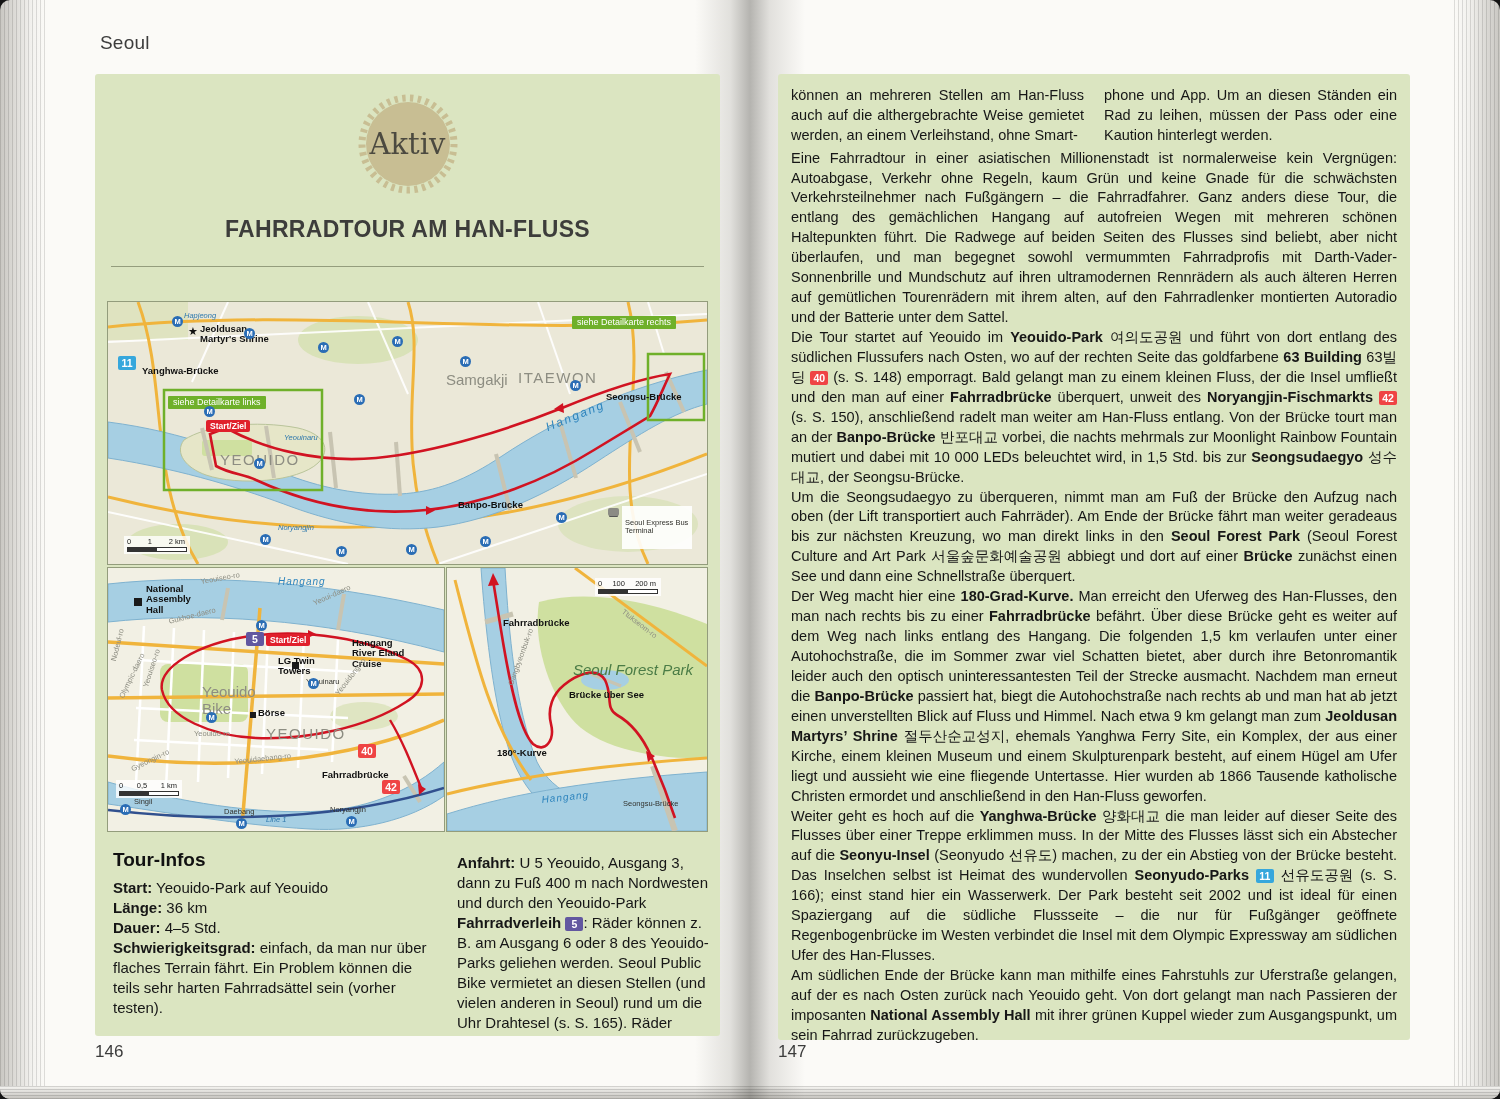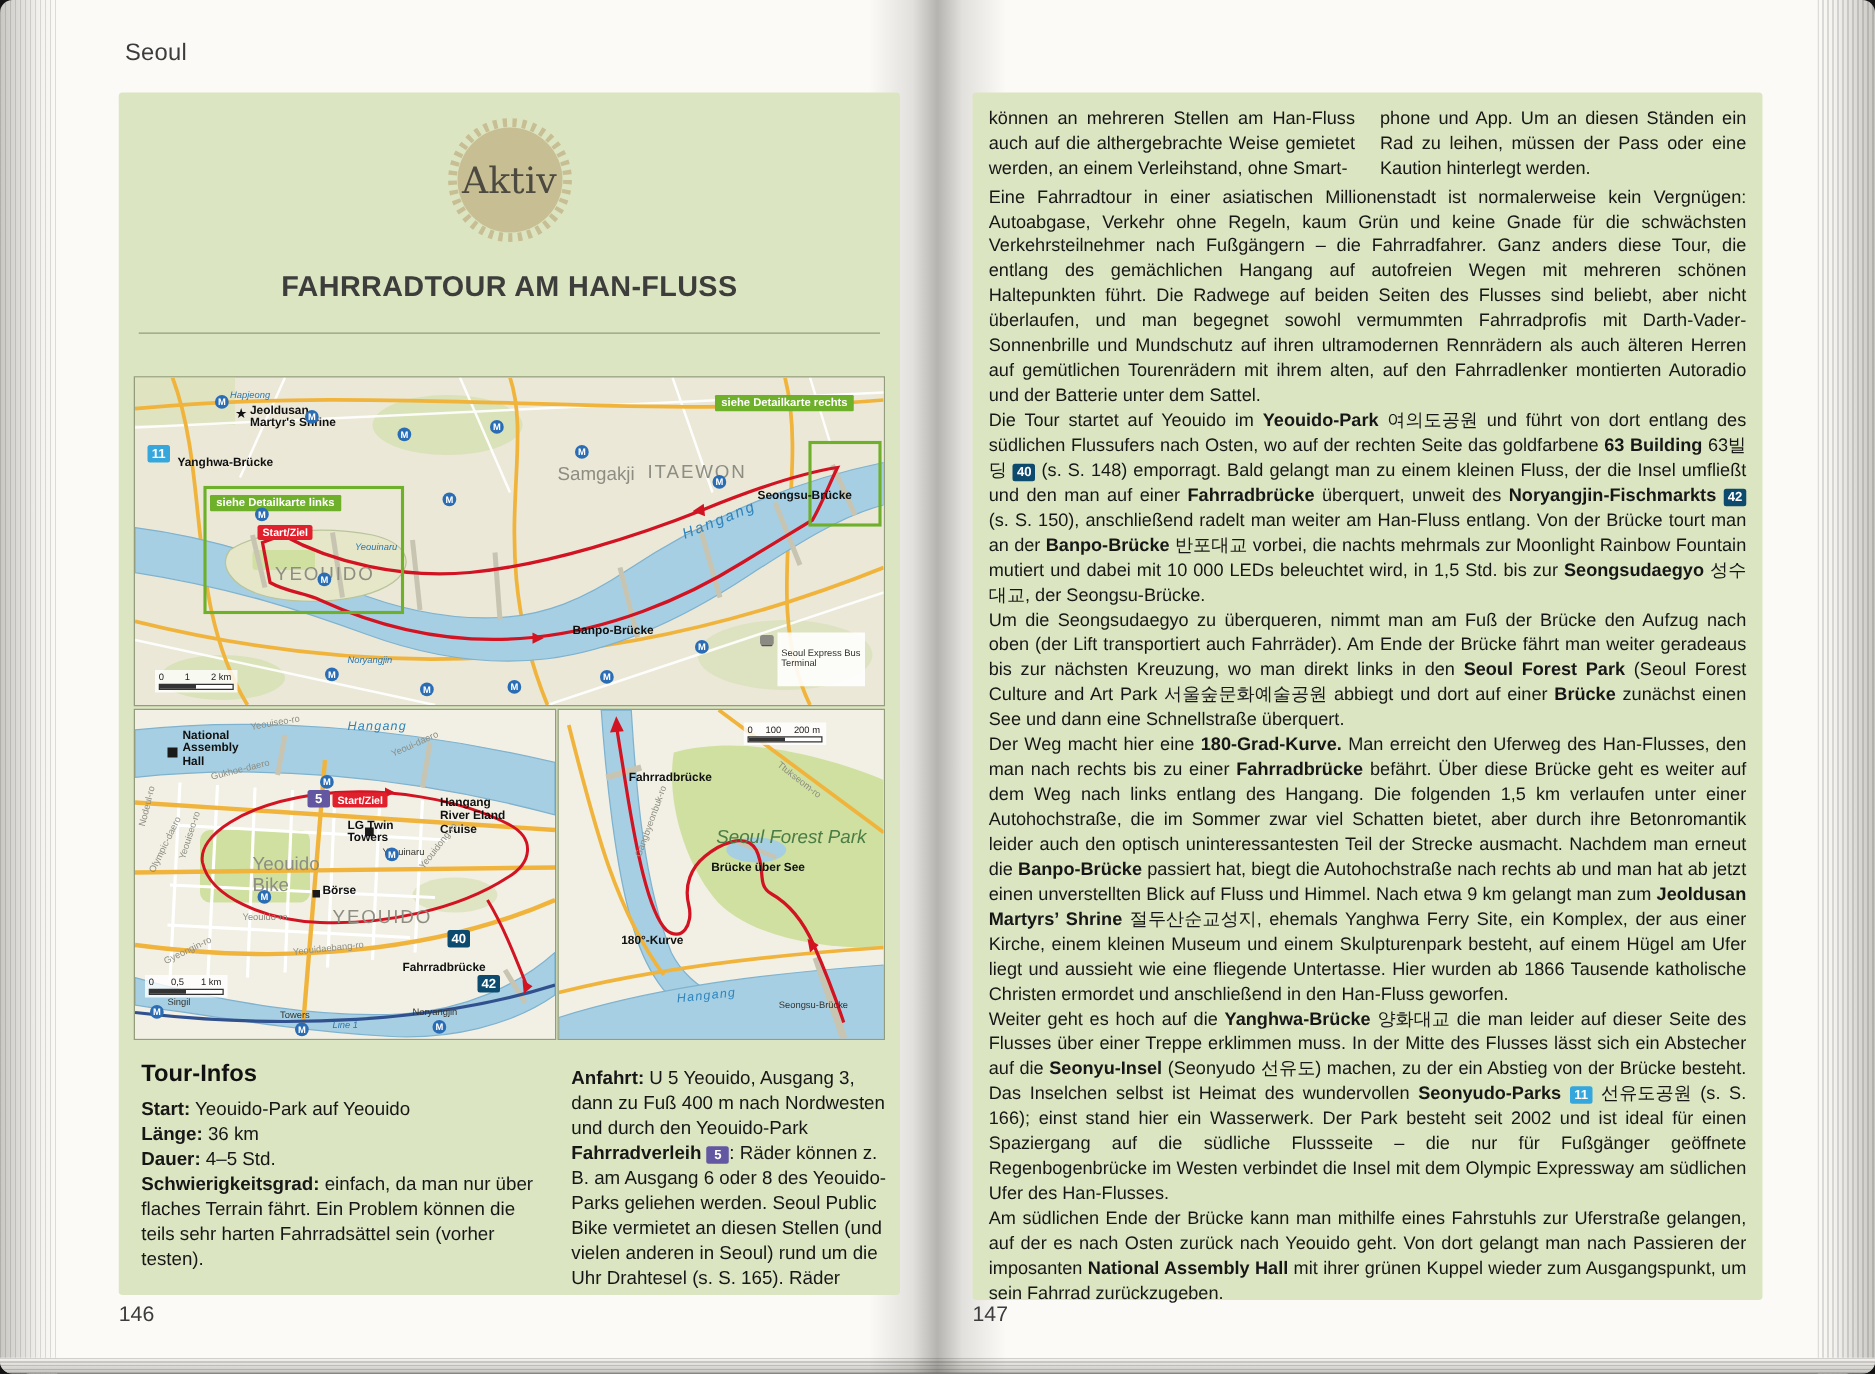--- a/index.html
+++ b/index.html
@@ -37,29 +37,29 @@
   .lbl{position:absolute;font-size:15px;line-height:1.1;color:#33332e;white-space:nowrap;transform-origin:0 0;z-index:4;}
   .lbl.b{font-weight:bold;color:#101010;font-size:9.5px;}
   .lbl.gray{color:#8d8d82;}
   .lbl.caps{color:#8d8d82;letter-spacing:1.5px;}
   .lbl.blue{color:#2d77ac;font-style:italic;}
   .lbl.river{color:#2d84bd;font-style:italic;letter-spacing:2px;font-size:12px;}
   .lbl.river2{color:#2d84bd;font-style:italic;letter-spacing:1px;font-size:10px;}
   .lbl.tiny{font-size:7.5px;}
   .lbl.wrap{white-space:normal;}
   .lbl.rb{background:#e0202c;color:#fff;font-weight:bold;padding:1.5px 4px;border-radius:2px;font-size:8.5px;}
-  .lbl.gb{background:#6fb02a;color:#fff;font-weight:bold;padding:1.5px 5px;border-radius:1px;font-size:9px;}
+  .lbl.gb{background:#6fb02a;color:#fff;font-weight:normal;padding:1.5px 5px;border-radius:1px;font-size:9px;}
   .lbl.boxed{background:rgba(255,255,255,.9);padding:13px 3px;color:#33332e;}
   .lbl.parkname{color:#4b7c46;font-style:italic;}
   .mm{position:absolute;width:11px;height:11px;background:#2a6db5;border-radius:50%;
       color:#fff;font-size:7.5px;font-weight:bold;text-align:center;line-height:11px;z-index:4;}
   .star{position:absolute;font-size:11px;color:#111;line-height:1;z-index:4;}
   .mk{display:inline-block;min-width:14px;height:14px;line-height:14px;padding:0 2px;border-radius:2px;
       background:#ef7d1a;color:#fff;font-weight:bold;font-size:10.5px;text-align:center;font-style:normal;}
-  .mko{background:#0c4a6e}.mkb{background:#36a7dc}.mkp{background:#6257a0}
+  .mko{background:#ef4444}.mkb{background:#36a7dc}.mkp{background:#6257a0}
   .mkabs{position:absolute;z-index:5;}
   .scale{position:absolute;background:rgba(255,255,255,.8);padding:1px 3px 2px;z-index:4;font-size:7.5px;color:#222;}
   .scale .nums{display:flex;justify-content:space-between;width:58px;margin-bottom:1px;}
   .scale .bar{width:58px;height:3px;border:1px solid #333;background:linear-gradient(90deg,#333 0 50%,#fff 50% 100%);}
   .tram{position:absolute;width:11px;height:8px;background:#8b8b84;border-radius:2px;z-index:4;
         box-shadow:0 2px 0 -1px #555;}
   .tourinfos{position:absolute;left:10px;top:775px;width:606px;z-index:3;}
   .tourinfos h2{margin:0 0 7px;font-size:19px;color:#111;}
   .ti{font-size:15px;line-height:1.33;color:#161616;margin:0;}
   .ti-left{position:absolute;left:8px;top:0;width:324px;}
@@ -231,21 +231,21 @@
       <span class="lbl gray wrap" style="left:94px;top:116px;width:42px">Yeouido Bike</span>
       <span class="lbl b" style="left:150px;top:140px">Börse</span>
       <span class="lbl caps" style="left:158px;top:158px">YEOUIDO</span>
       <span class="lbl tiny" style="left:198px;top:110px">Yeouinaru</span>
       <span class="lbl tiny gray" style="left:86px;top:162px">Yeouido-ro</span>
       <span class="lbl tiny gray" style="left:226px;top:124px;transform:rotate(-52deg)">Yeouidong-ro</span>
       <span class="lbl tiny gray" style="left:126px;top:190px;transform:rotate(-6deg)">Yeouidaebang-ro</span>
       <span class="lbl b" style="left:214px;top:202px">Fahrradbrücke</span>
       <span class="lbl tiny gray" style="left:22px;top:198px;transform:rotate(-26deg)">Gyeongin-ro</span>
       <span class="lbl tiny" style="left:26px;top:230px">Singil</span>
-      <span class="lbl tiny" style="left:116px;top:240px">Towers</span>
+      <span class="lbl tiny" style="left:116px;top:240px">Daebang</span>
       <span class="lbl tiny blue" style="left:158px;top:248px">Line 1</span>
       <span class="lbl tiny" style="left:222px;top:238px">Noryangjin</span>
       <span class="lbl tiny gray" style="left:34px;top:118px;transform:rotate(-72deg)">Yeouiseo-ro</span>
       <span class="mk mkp mkabs" style="left:138px;top:64px">5</span>
       <span class="mk mko mkabs" style="left:250px;top:176px">40</span>
       <span class="mk mko mkabs" style="left:274px;top:212px">42</span>
       <span class="mm" style="left:148px;top:52px">M</span>
       <span class="mm" style="left:200px;top:110px">M</span>
       <span class="mm" style="left:98px;top:144px">M</span>
       <span class="mm" style="left:12px;top:236px">M</span>

